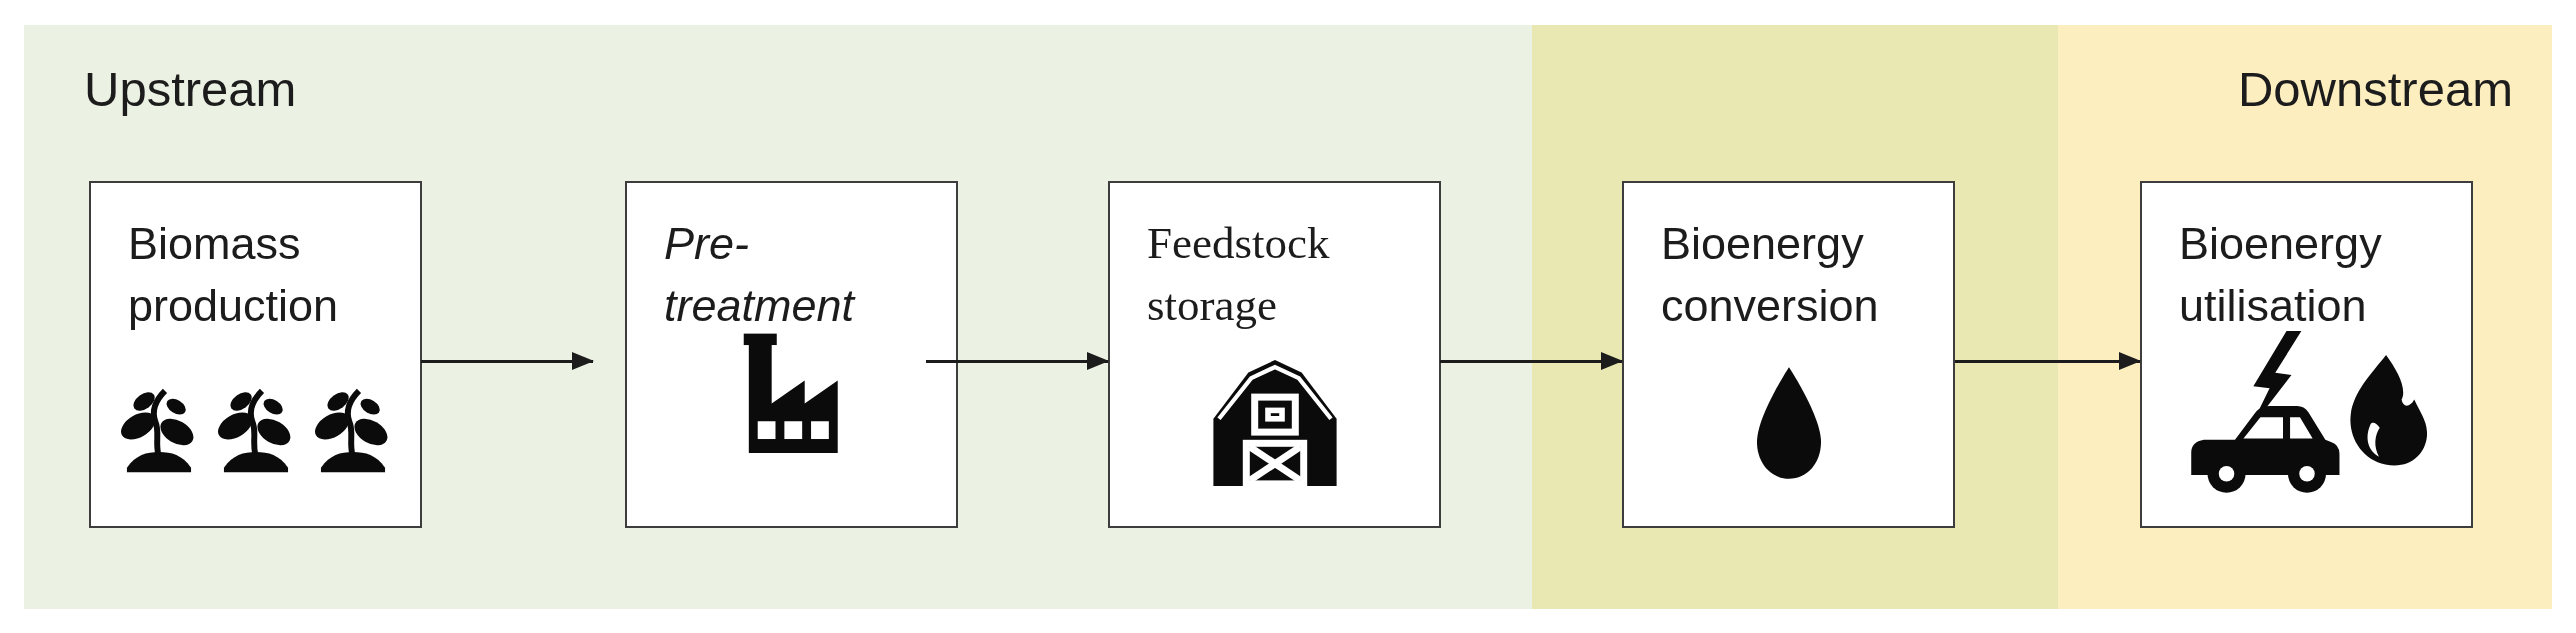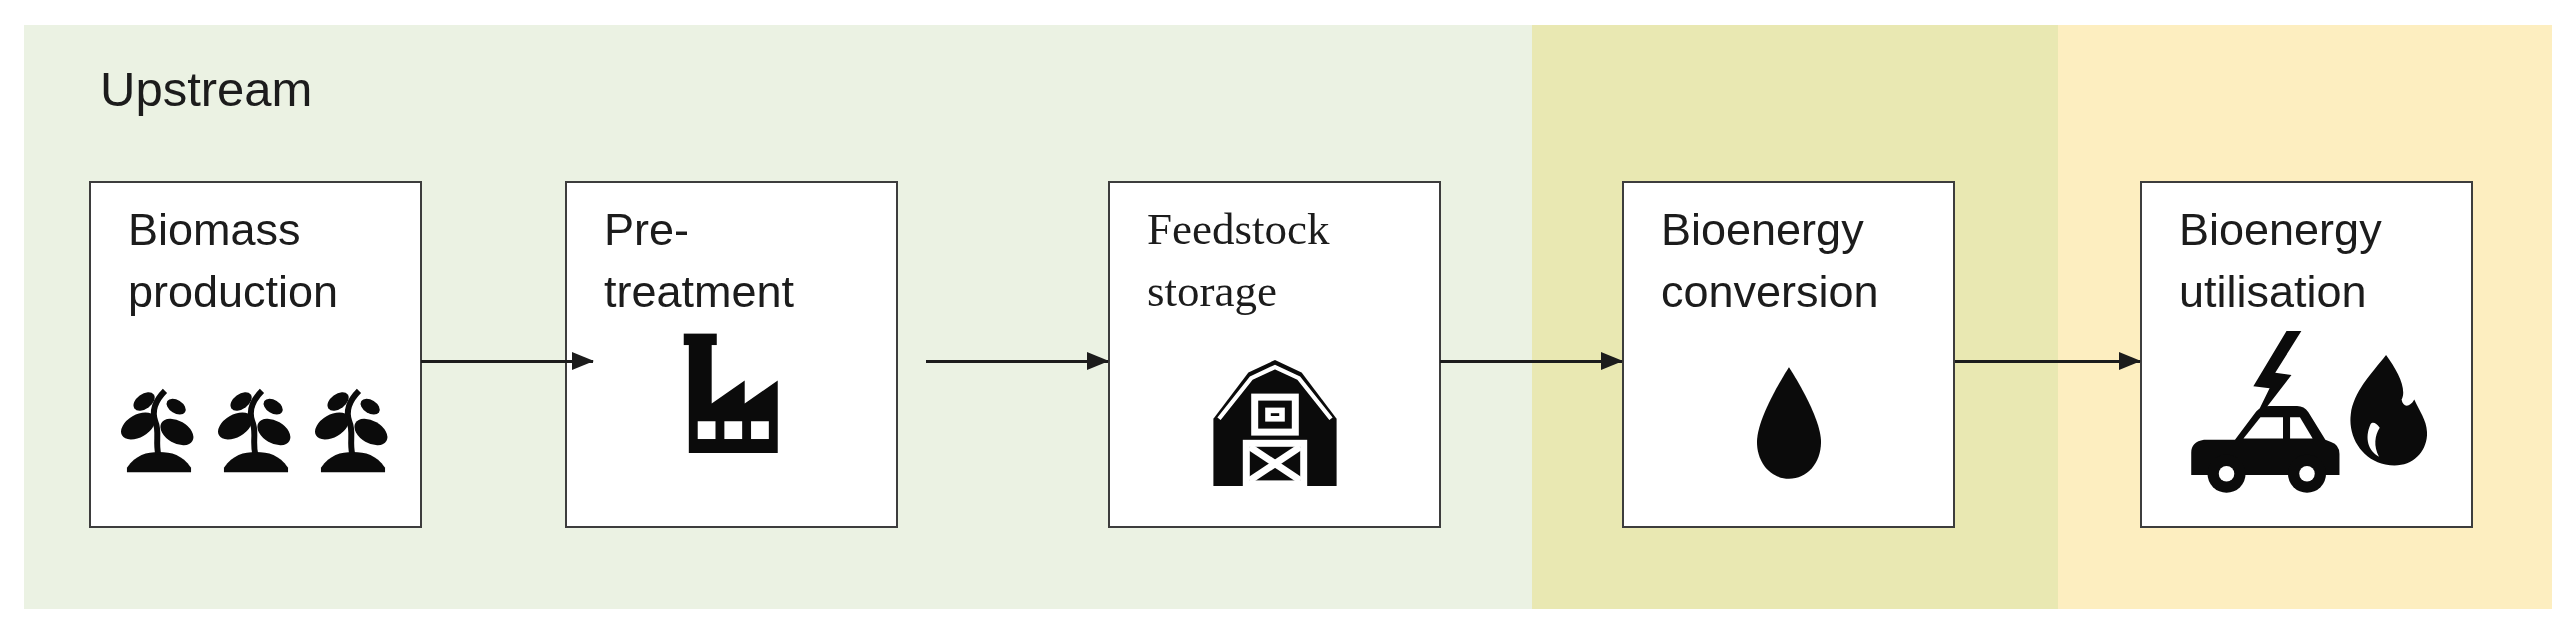--- a/index.html
+++ b/index.html
@@ -27,45 +27,45 @@
   .zone-downstream { width: 494px;  background: #fdeec0; }
 
   
   .zone-label {
     position: absolute;
     top: 63px;
     font-size: 49px;
     line-height: 1.1;
     color: #1c1c1c;
     white-space: nowrap;
-    margin-left: 16px;
   }
   .label-upstream   { left: 84px; }
   .label-downstream { right: 63px; text-align: right; }
 
   
   .stage {
     position: absolute;
     top: 181px;
     width: 333px; height: 347px;
     background: #ffffff;
     border: 2.7px solid #3d3d3d;
   }
   .stage-1 { left: 89px; }
-  .stage-2 { left: 565px; }
+  .stage-2 { left: 625px; font-style: italic; }
   .stage-3 { left: 1108px; font-family: Liberation Serif, serif; }
   .stage-4 { left: 1622px; }
   .stage-5 { left: 2140px; }
 
   .stage-label {
     padding: 16.4px 12.3px 0 37px;
     font-size: 45px;
     line-height: 1.36;
     color: #1c1c1c;
     white-space: pre-line;
+    margin-top: 14px;
   }
 
   .stage-icon {
     position: absolute;
     left: 50%;
     transform: translateX(-50%);
   }
   .icon-seedlings { bottom: 52px; display: flex; gap: 15px; }
   .icon-seedlings svg { width: 82px; height: 90px; }
   .icon-factory   { bottom: 73px; width: 128px; height: 127px; }
@@ -99,20 +99,21 @@
 
 <div class="canvas">
 
   <div class="band">
     <div class="zone zone-upstream"></div>
     <div class="zone zone-midstream"></div>
     <div class="zone zone-downstream"></div>
   </div>
 
   <div class="zone-label label-upstream">Upstream</div>
+  <div class="zone-label label-downstream">Downstream</div>
 
   <div class="stage stage-1">
     <div class="stage-label">Biomass
 production</div>
     <div class="stage-icon icon-seedlings">
       <svg viewBox="0 0 110 120">
         <path d="M12,112 C24,95 38,91 55,91 C72,91 86,95 98,112 L98,118 L12,118 Z" fill="#0b0b0b"></path>
         <path d="M54,94 C50,76 56,64 50,50 C45,36 50,22 63,9" fill="none" stroke="#0b0b0b" stroke-width="8"></path>
         <ellipse cx="27" cy="56" rx="25" ry="15" transform="rotate(-30 27 56)" fill="#0b0b0b"></ellipse>
         <ellipse cx="79" cy="64" rx="24" ry="15" transform="rotate(30 79 64)" fill="#0b0b0b"></ellipse>

